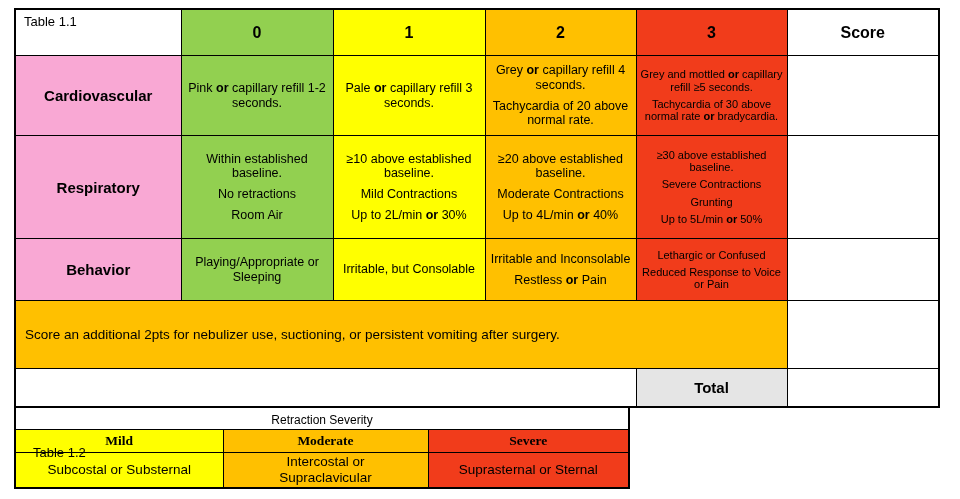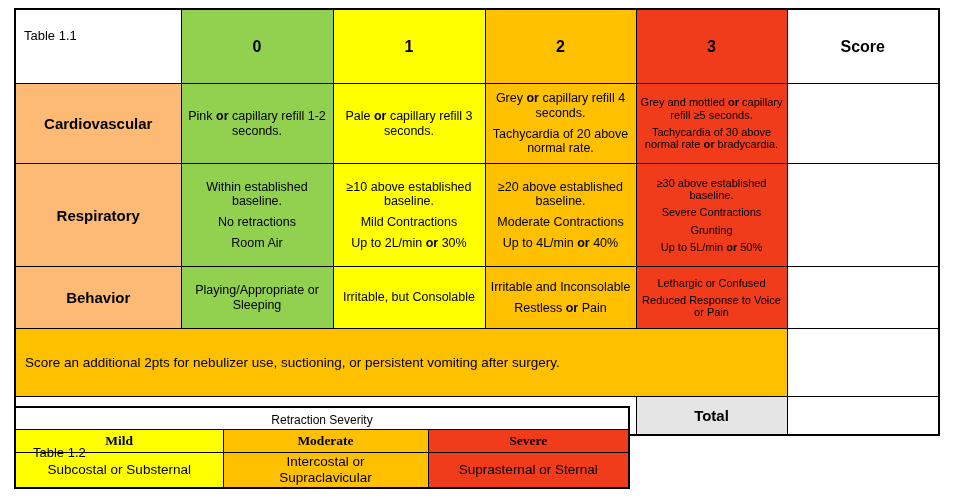--- a/index.html
+++ b/index.html
@@ -11,23 +11,23 @@
 
   
   .t1{position:absolute;left:14px;top:8px;width:924px;border:2px solid #000;}
   .t1 .rh td{height:37px;}
   .t1 .rc td{height:79px;}
   .t1 .rr td{height:102px;}
   .t1 .rb td{height:61px;}
   .t1 .rn td{height:35px;}
   .t1 .rt td{height:37px;}
 
-  .title-cell{text-align:left;vertical-align:top;font-size:13px;padding:18px 8px;background:#fff;}
+  .title-cell{text-align:left;vertical-align:top;font-size:13px;padding:4px 8px;background:#fff;}
   .hdr{font-weight:bold;font-size:16px;}
-  .rowlab{font-weight:bold;font-size:15px;background:#fdba74;}
+  .rowlab{font-weight:bold;font-size:15px;background:#f9a8d4;}
   .cell{font-size:12.5px;line-height:1.18;}
   .cell .p{margin:6px 0;}
   .cell.c3{font-size:11px;line-height:1.12;}
   .cell.c3 .p{margin:5px 0;}
   .scorecell{background:#fff;}
   .note-cell{text-align:left;font-size:13.5px;padding:16px 9px;}
   .total-cell{font-weight:bold;font-size:15px;background:#e5e5e5;}
 
   .bg-green{background:var(--green);}
   .bg-yellow{background:var(--yellow);}

